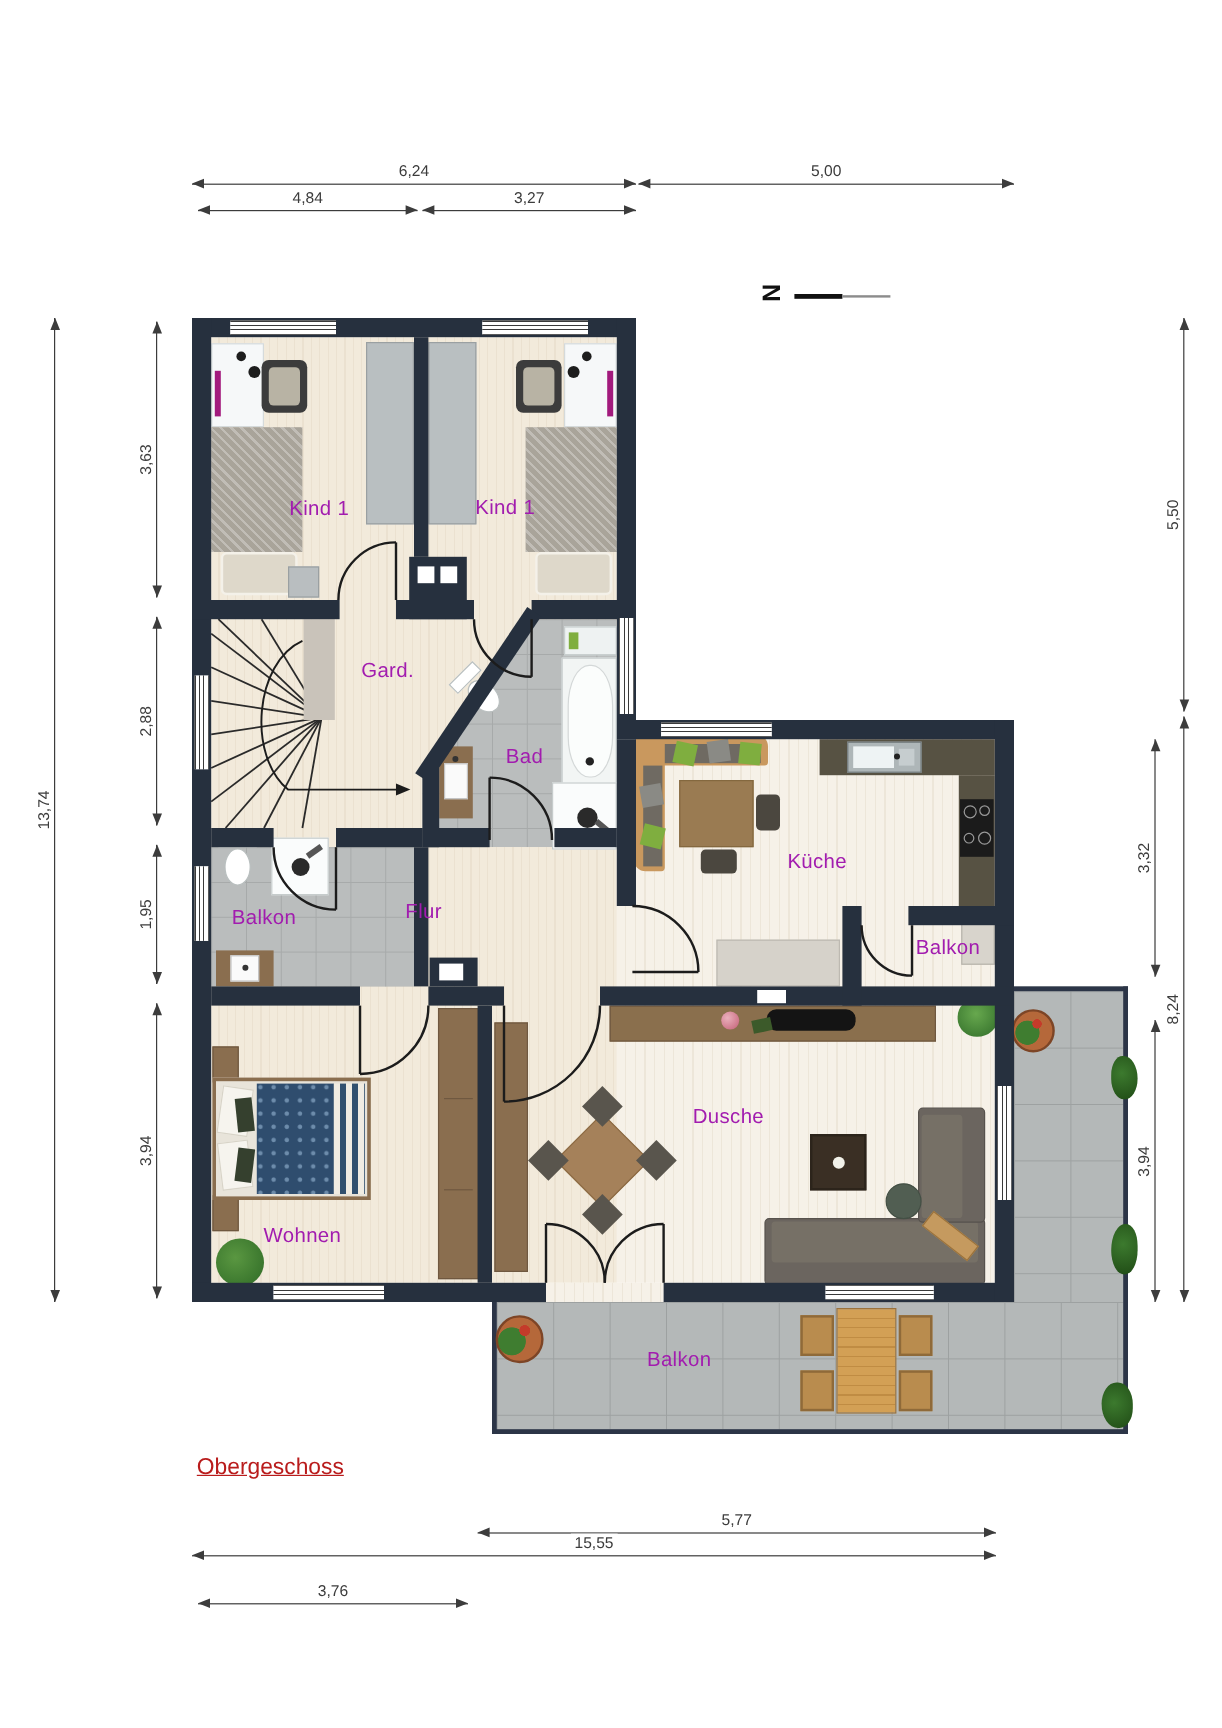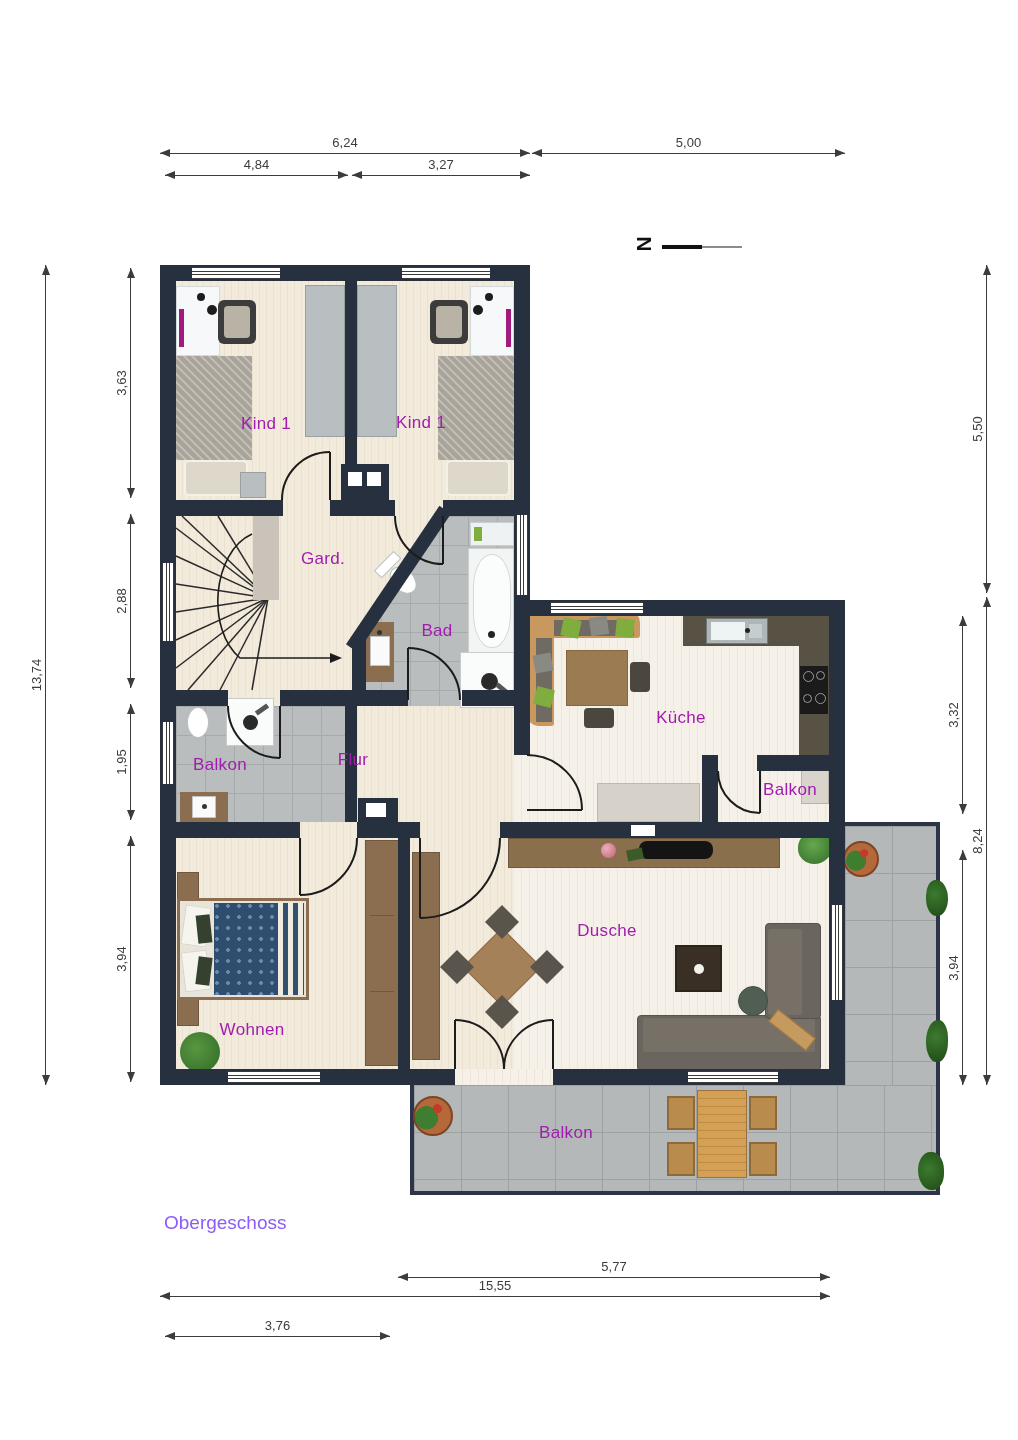--- a/index.html
+++ b/index.html
@@ -23,21 +23,21 @@
     border:4.5px solid transparent;border-left:10px solid #3c3c3c;border-right:0;}
   .dimv{position:absolute;width:0;border-left:1.5px solid #3c3c3c;}
   .dimv::before{content:"";position:absolute;top:0;left:-4.5px;width:0;height:0;
     border:4.5px solid transparent;border-bottom:10px solid #3c3c3c;border-top:0;}
   .dimv::after{content:"";position:absolute;bottom:0;left:-4.5px;width:0;height:0;
     border:4.5px solid transparent;border-top:10px solid #3c3c3c;border-bottom:0;}
   .dlab{position:absolute;font-size:13px;color:#3c3c3c;white-space:nowrap;background:#fff;padding:0 3px;}
   .dimh .dlab{left:50%;top:-19px;transform:translateX(-50%);}
   .dimv .dlab{top:50%;left:-10px;transform:translate(-50%,-50%) rotate(-90deg);}
   .furn{position:absolute;}
-  .title{position:absolute;font-size:19px;color:#8b5cf6;}
+  .title{position:absolute;font-size:19px;color:#b91c1c;text-decoration:underline;}
   svg{position:absolute;left:0;top:0;}
 </style>
 </head>
 <body>
 
 <div class="canvas">
 
   <div class="abs woodA" style="left:176px;top:281px;width:338px;height:788px"></div>
   <div class="abs woodB" style="left:514px;top:616px;width:315px;height:453px"></div>
   <div class="abs tiles" style="left:352px;top:516px;width:162px;height:190px;clip-path:polygon(96px 0,162px 0,162px 190px,0 190px,0 124px)"></div>

